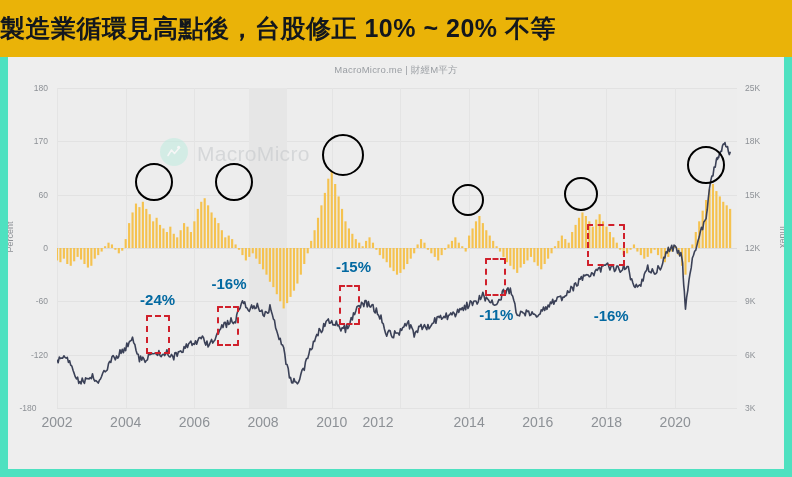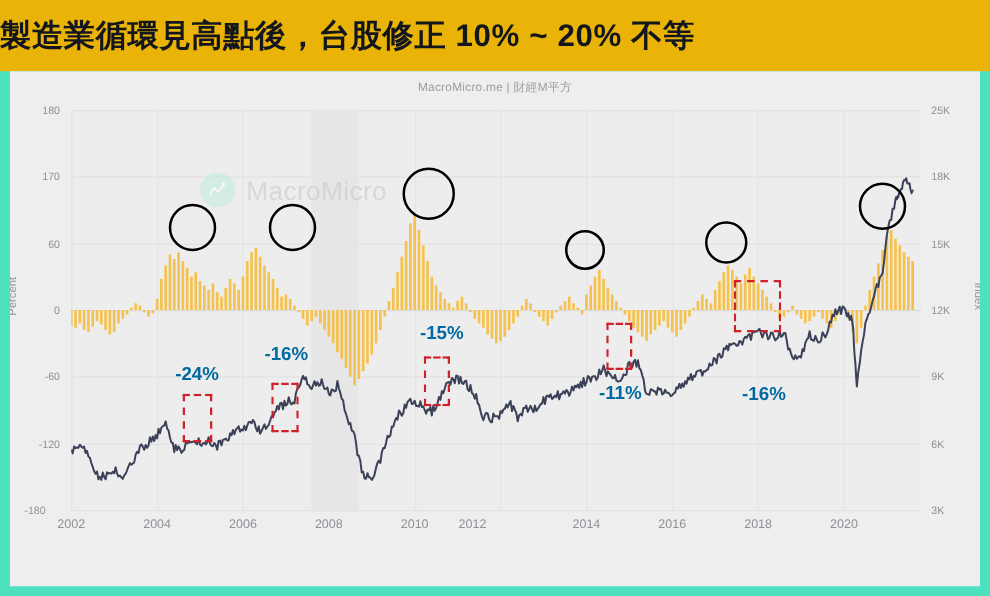--- a/index.html
+++ b/index.html
@@ -127,21 +127,21 @@
   .tick-right {
     position: absolute;
     font-size: 8.5px;
     color: #8d9196;
     text-align: left;
     width: 40px;
     transform: translateY(-50%);
   }
   .tick-x {
     position: absolute;
-    font-size: 10px;
+    font-size: 14px;
     color: #8d9196;
     text-align: center;
     width: 46px;
     transform: translateX(-50%);
   }
   
   #watermark {
     position: absolute;
     left: 103px;
     top: 50px;

